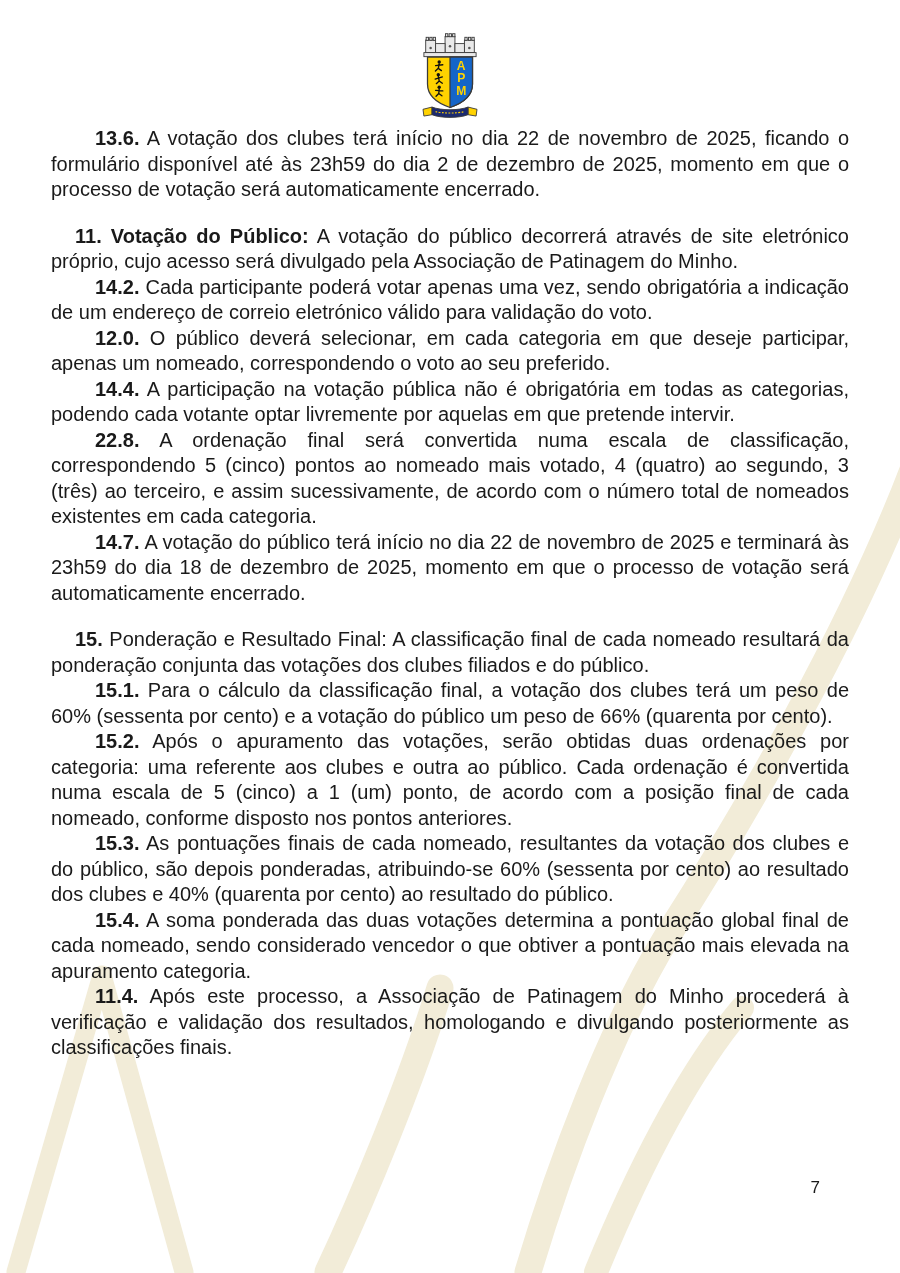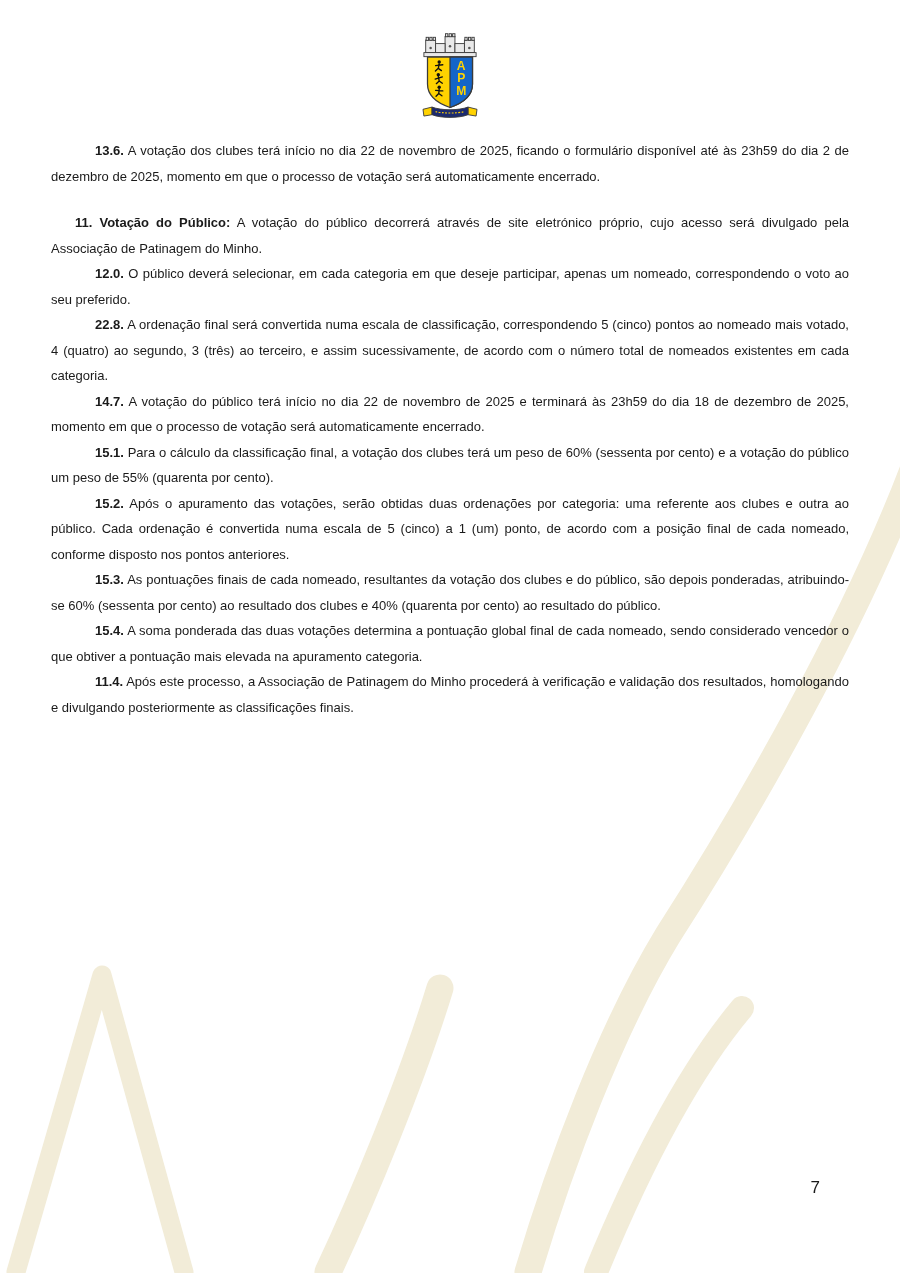--- a/index.html
+++ b/index.html
@@ -26,25 +26,24 @@
     top:26px; left:50%;
     transform:translateX(-50%);
     width:90px; height:100px;
     z-index:1;
   }
   .content {
     position:absolute;
     left:51px; top:126px;
     width:798px;
     z-index:1;
-    font-size:13px;
+    font-size:20px;
     line-height:25.5px;
     text-align:justify;
     text-align-last:left;
-    margin-top:12px;
   }
   .content p { margin:0; }
   .p-sub  { text-indent:44px; }
   .p-main { text-indent:24px; }
   .gap-before { margin-top:21px !important; }
   .lead { font-weight:bold; }
   .page-number {
     position:absolute;
     top:1178px; right:80px;
     font-size:17px;
@@ -112,24 +111,27 @@
       <path d="M20 92 L30 89.5 L30 98 L21 99.5 Z" fill="#FFD200" stroke="#3a3a3a" stroke-width="1"></path>
       <path d="M80 92 L70 89.5 L70 98 L79 99.5 Z" fill="#FFD200" stroke="#3a3a3a" stroke-width="1"></path>
       <path d="M30 89.5 C40 93.5 60 93.5 70 89.5 L70 98 C60 102 40 102 30 98 Z" fill="#1B2A70" stroke="#3a3a3a" stroke-width="1"></path>
       <path d="M34 94.6 C42 96.6 58 96.6 66 94.6" fill="none" stroke="#FFD200" stroke-width="1.2" stroke-dasharray="2 1.6"></path>
     </g>
   </svg>
 
   <div class="content">
     <p class="p-sub"><span class="lead">13.6.</span> <span>A votação dos clubes terá início no dia 22 de novembro de 2025, ficando o formulário disponível até às 23h59 do dia 2 de dezembro de 2025, momento em que o processo de votação será automaticamente encerrado.</span></p>
     <p class="p-main gap-before"><span class="lead">11. Votação do Público:</span> <span>A votação do público decorrerá através de site eletrónico próprio, cujo acesso será divulgado pela Associação de Patinagem do Minho.</span></p>
+    <p class="p-sub"><span class="lead">14.2.</span> <span>Cada participante poderá votar apenas uma vez, sendo obrigatória a indicação de um endereço de correio eletrónico válido para validação do voto.</span></p>
     <p class="p-sub"><span class="lead">12.0.</span> <span>O público deverá selecionar, em cada categoria em que deseje participar, apenas um nomeado, correspondendo o voto ao seu preferido.</span></p>
+    <p class="p-sub"><span class="lead">14.4.</span> <span>A participação na votação pública não é obrigatória em todas as categorias, podendo cada votante optar livremente por aquelas em que pretende intervir.</span></p>
     <p class="p-sub"><span class="lead">22.8.</span> <span>A ordenação final será convertida numa escala de classificação, correspondendo 5 (cinco) pontos ao nomeado mais votado, 4 (quatro) ao segundo, 3 (três) ao terceiro, e assim sucessivamente, de acordo com o número total de nomeados existentes em cada categoria.</span></p>
     <p class="p-sub"><span class="lead">14.7.</span> <span>A votação do público terá início no dia 22 de novembro de 2025 e terminará às 23h59 do dia 18 de dezembro de 2025, momento em que o processo de votação será automaticamente encerrado.</span></p>
-    <p class="p-sub"><span class="lead">15.1.</span> <span>Para o cálculo da classificação final, a votação dos clubes terá um peso de 60% (sessenta por cento) e a votação do público um peso de 55% (quarenta por cento).</span></p>
+    <p class="p-main gap-before"><span class="lead">15.</span> <span>Ponderação e Resultado Final: A classificação final de cada nomeado resultará da ponderação conjunta das votações dos clubes filiados e do público.</span></p>
+    <p class="p-sub"><span class="lead">15.1.</span> <span>Para o cálculo da classificação final, a votação dos clubes terá um peso de 60% (sessenta por cento) e a votação do público um peso de 66% (quarenta por cento).</span></p>
     <p class="p-sub"><span class="lead">15.2.</span> <span>Após o apuramento das votações, serão obtidas duas ordenações por categoria: uma referente aos clubes e outra ao público. Cada ordenação é convertida numa escala de 5 (cinco) a 1 (um) ponto, de acordo com a posição final de cada nomeado, conforme disposto nos pontos anteriores.</span></p>
     <p class="p-sub"><span class="lead">15.3.</span> <span>As pontuações finais de cada nomeado, resultantes da votação dos clubes e do público, são depois ponderadas, atribuindo-se 60% (sessenta por cento) ao resultado dos clubes e 40% (quarenta por cento) ao resultado do público.</span></p>
     <p class="p-sub"><span class="lead">15.4.</span> <span>A soma ponderada das duas votações determina a pontuação global final de cada nomeado, sendo considerado vencedor o que obtiver a pontuação mais elevada na apuramento categoria.</span></p>
     <p class="p-sub"><span class="lead">11.4.</span> <span>Após este processo, a Associação de Patinagem do Minho procederá à verificação e validação dos resultados, homologando e divulgando posteriormente as classificações finais.</span></p>
   </div>
 
   <div class="page-number">7</div>
 
 </div>
 

